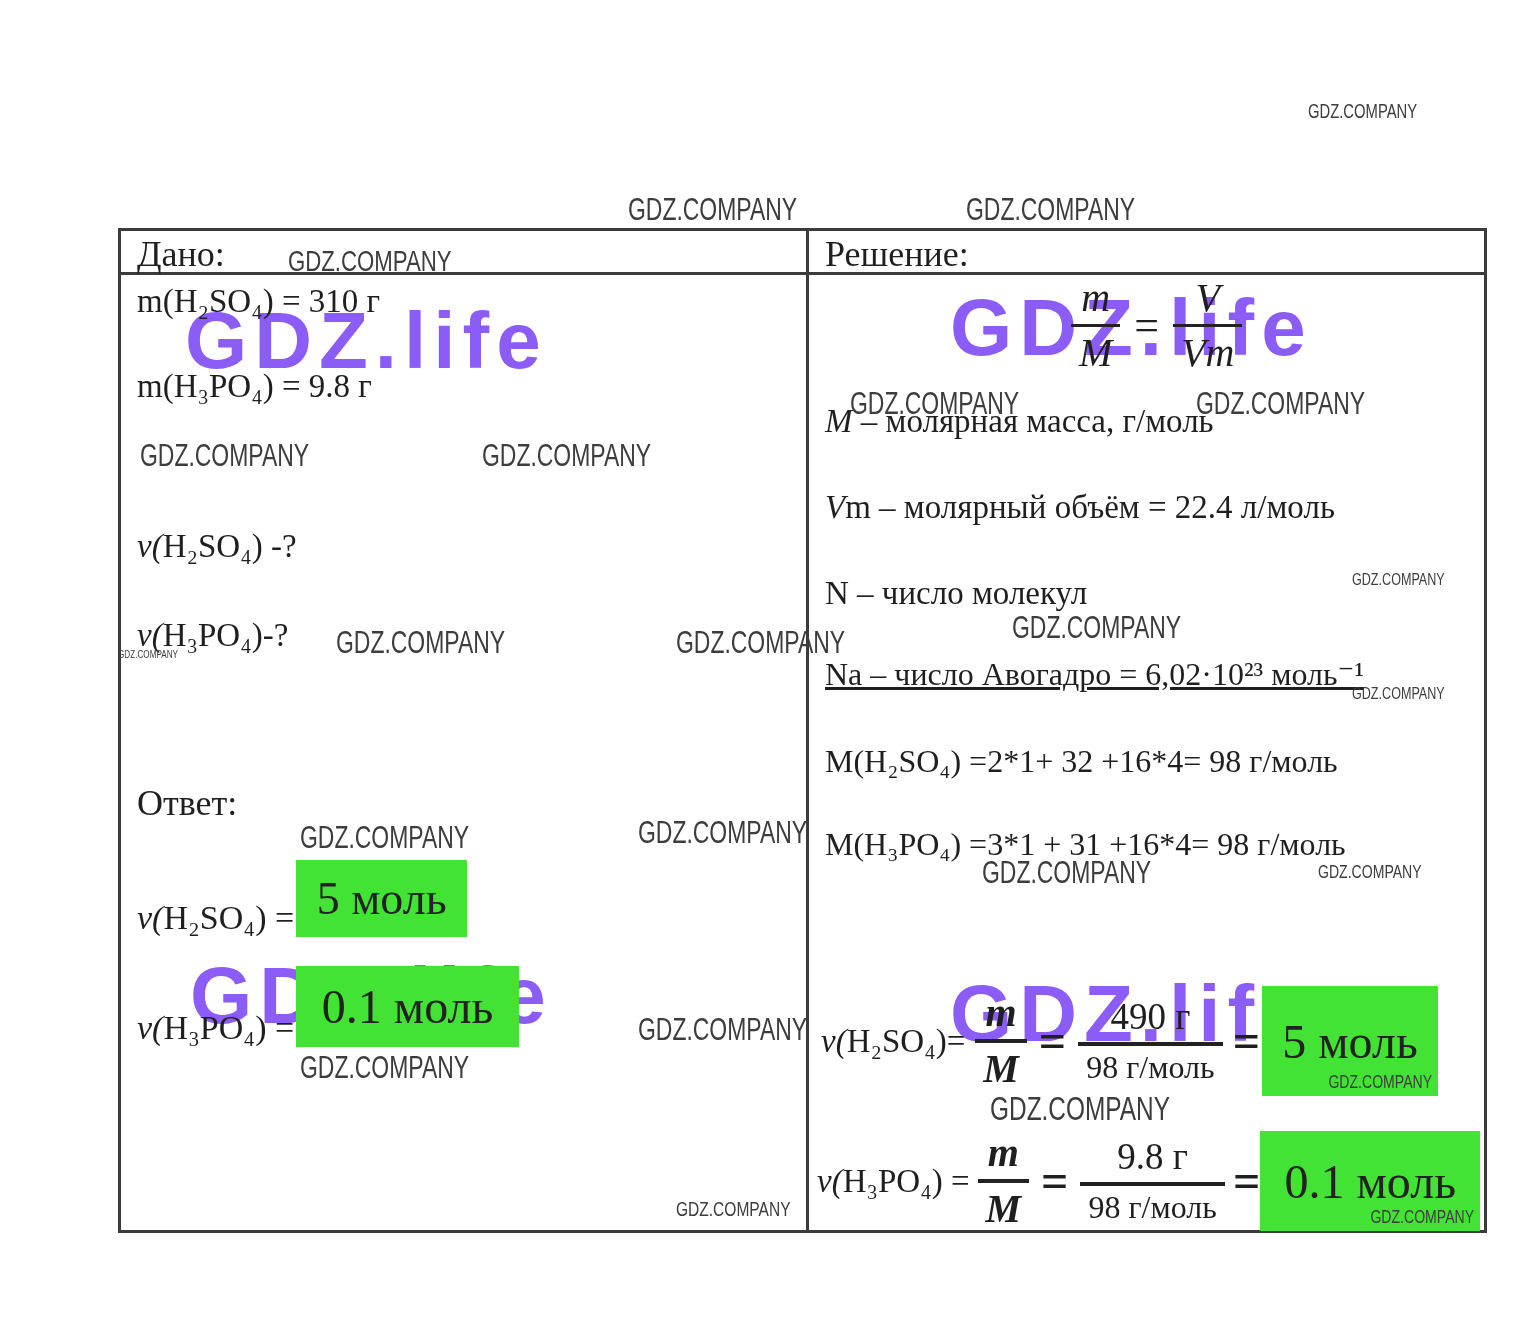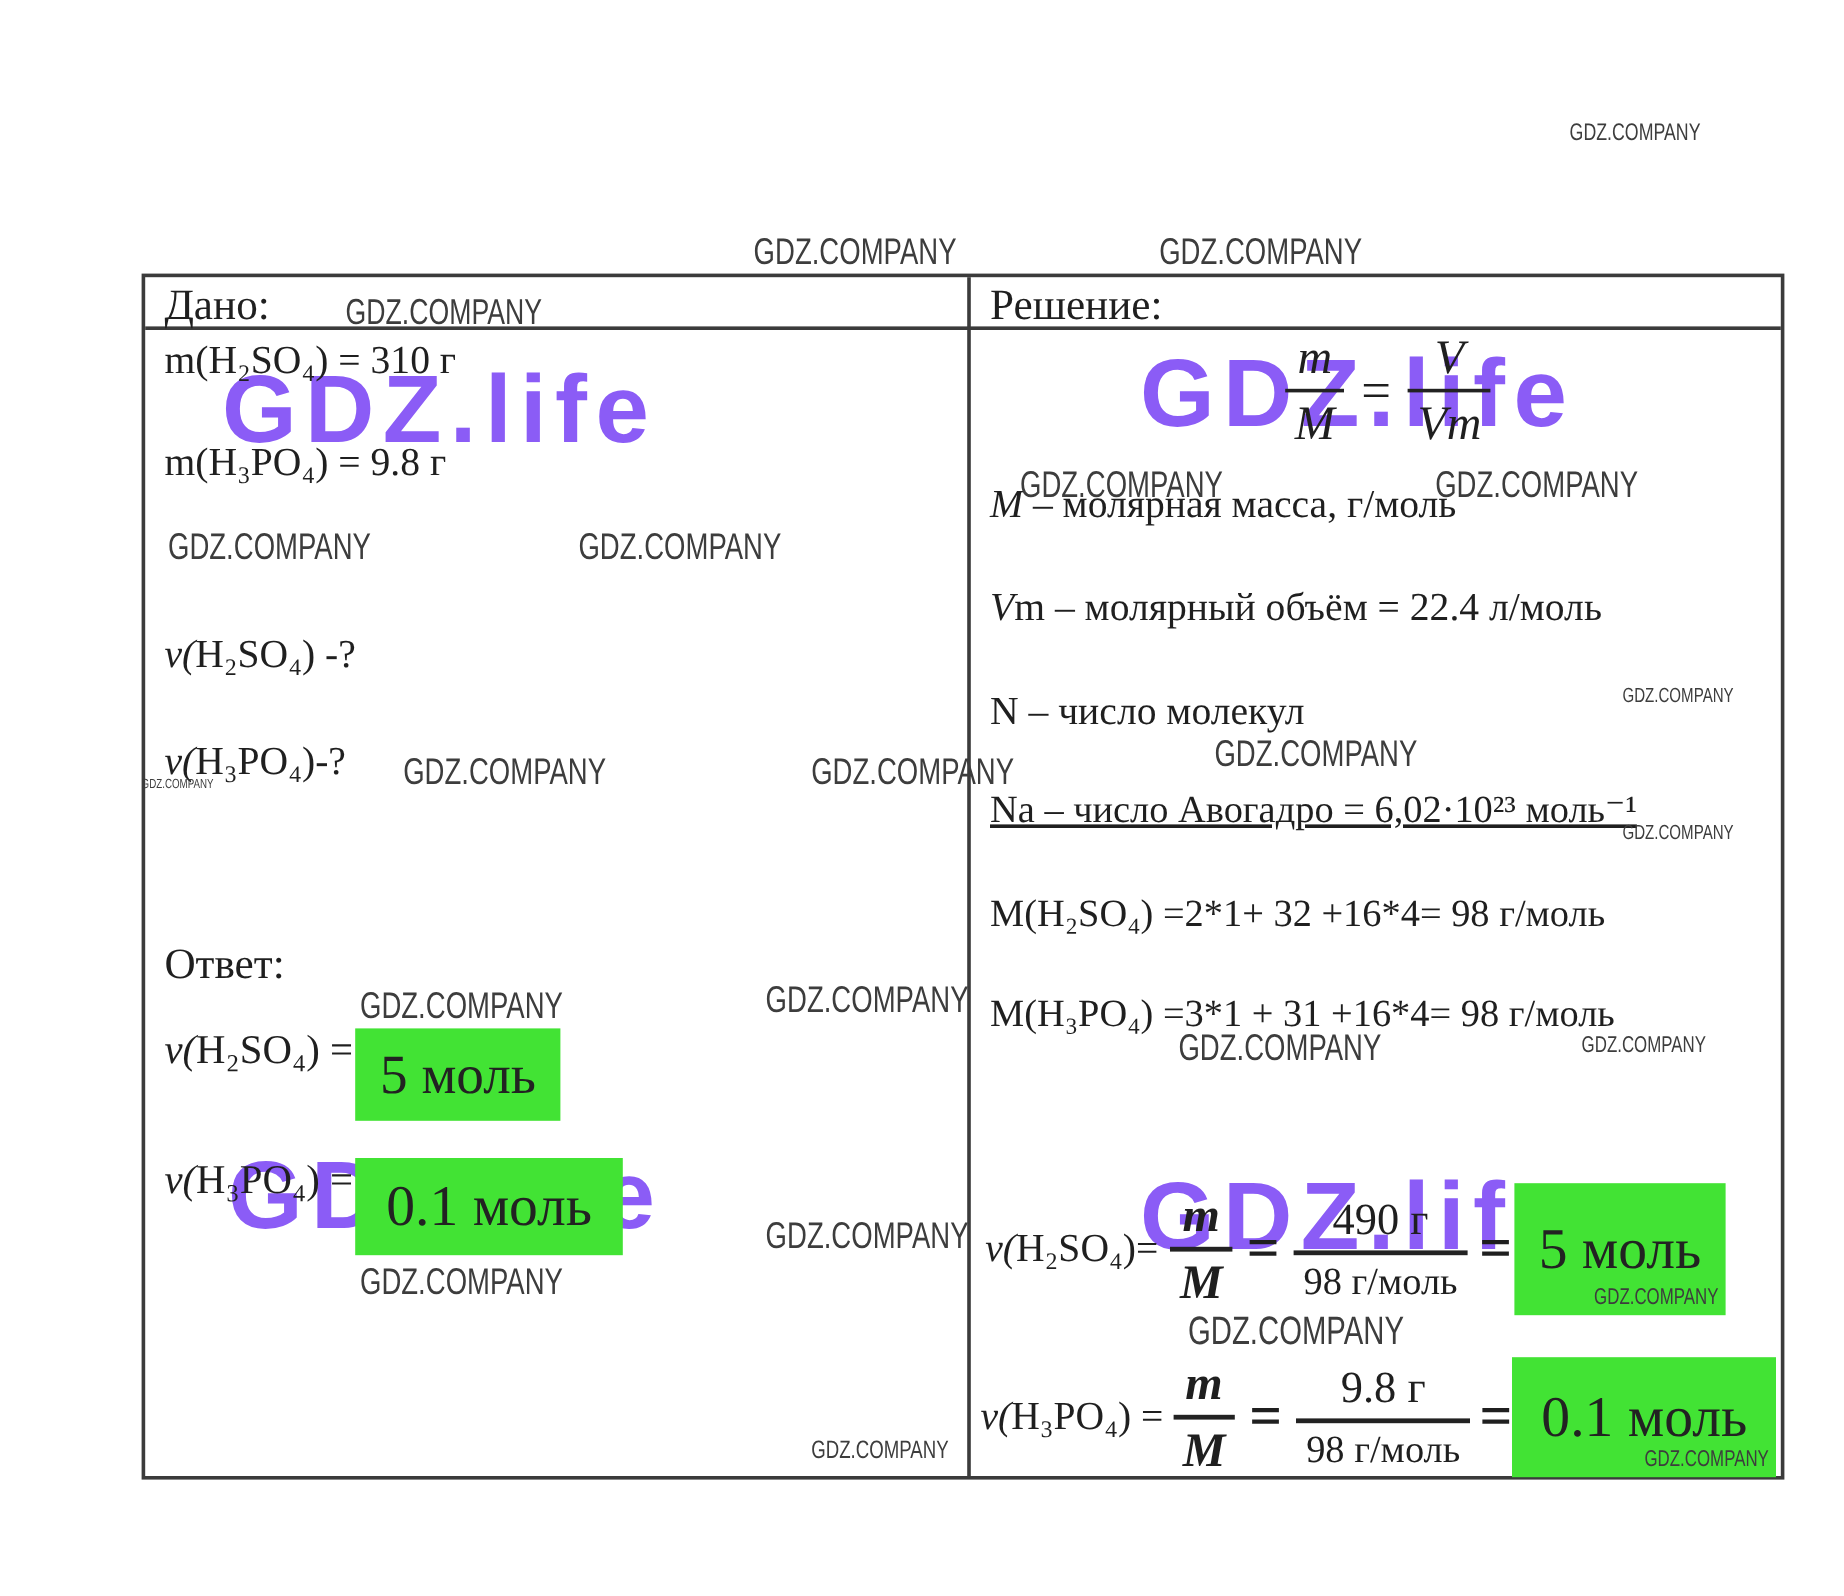--- a/index.html
+++ b/index.html
@@ -50,21 +50,21 @@
   .hl{
     background:#42e334;display:flex;align-items:center;justify-content:center;
     position:relative;color:#222;
   }
   .hl .wm-in{
     position:absolute;right:6px;bottom:3px;z-index:7;
     font-family:"Liberation Sans","DejaVu Sans",sans-serif;
     font-size:19px;color:#3d3d3d;transform:scaleX(0.74);transform-origin:100% 100%;
     white-space:nowrap;
   }
-  .ans-row{position:absolute;display:flex;align-items:flex-start;z-index:2;white-space:nowrap;}
+  .ans-row{position:absolute;display:flex;align-items:flex-end;z-index:2;white-space:nowrap;}
 </style>
 </head>
 <body>
 
 <div class="canvas">
 
   <span class="wm-life" style="left:185px;top:295px;">GDZ.life</span>
   <span class="wm-life" style="left:950px;top:282px;">GDZ.life</span>
   <span class="wm-life" style="left:190px;top:950px;">GDZ.life</span>
   <span class="wm-life" style="left:950px;top:968px;">GDZ.life</span>

